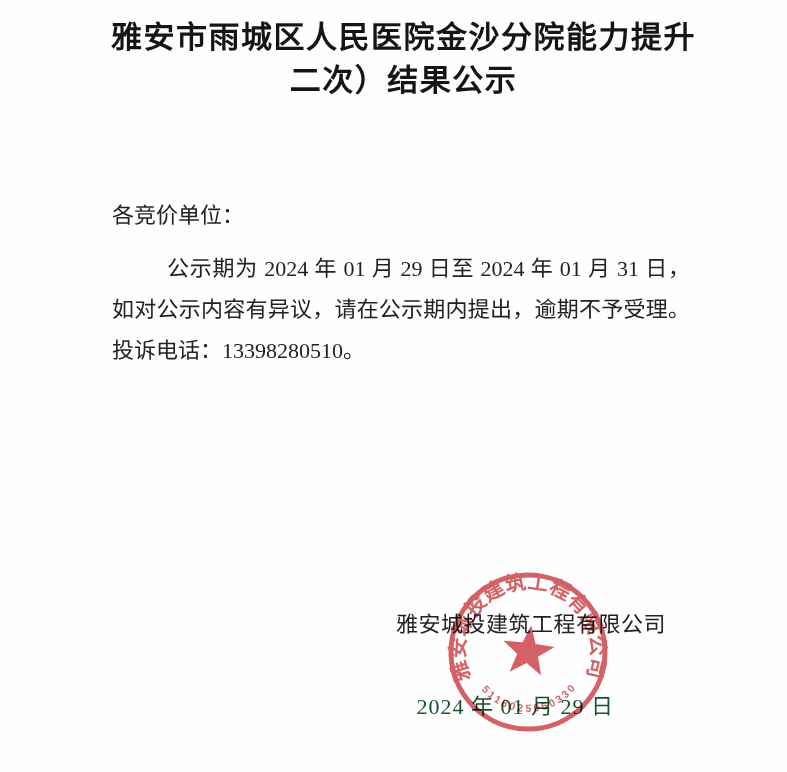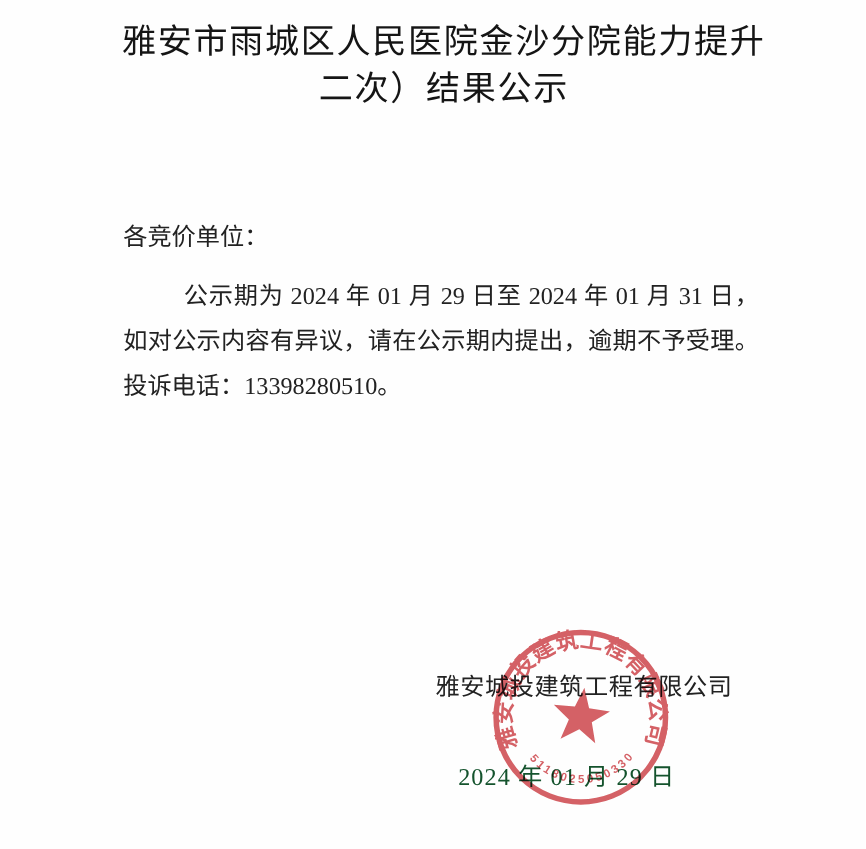--- a/index.html
+++ b/index.html
@@ -17,21 +17,21 @@
     overflow: hidden;
   }
   
   .doc-title {
     position: absolute;
     top: 16px;
     left: 45px;
     right: 25px;
     text-align: center;
     font-family: "Liberation Sans", "DejaVu Sans", sans-serif;
-    font-weight: normal;
+    font-weight: bold;
     font-size: 31px;
     line-height: 43px;
     letter-spacing: 1.5px;
     color: #151515;
   }
   
   .doc-body {
     position: absolute;
     top: 183px;
     left: 100px;

